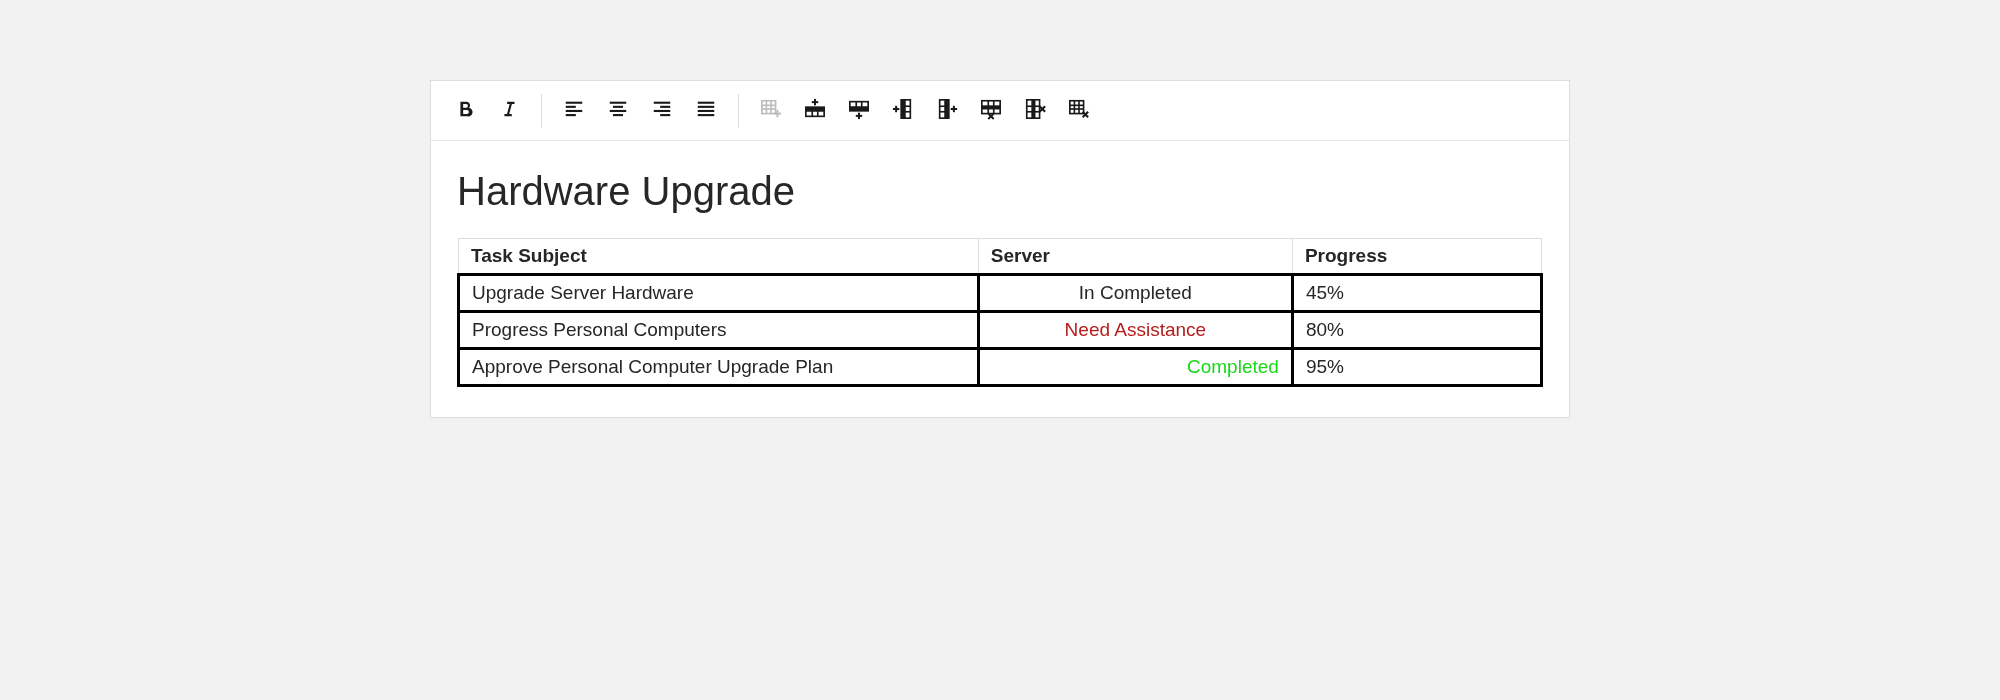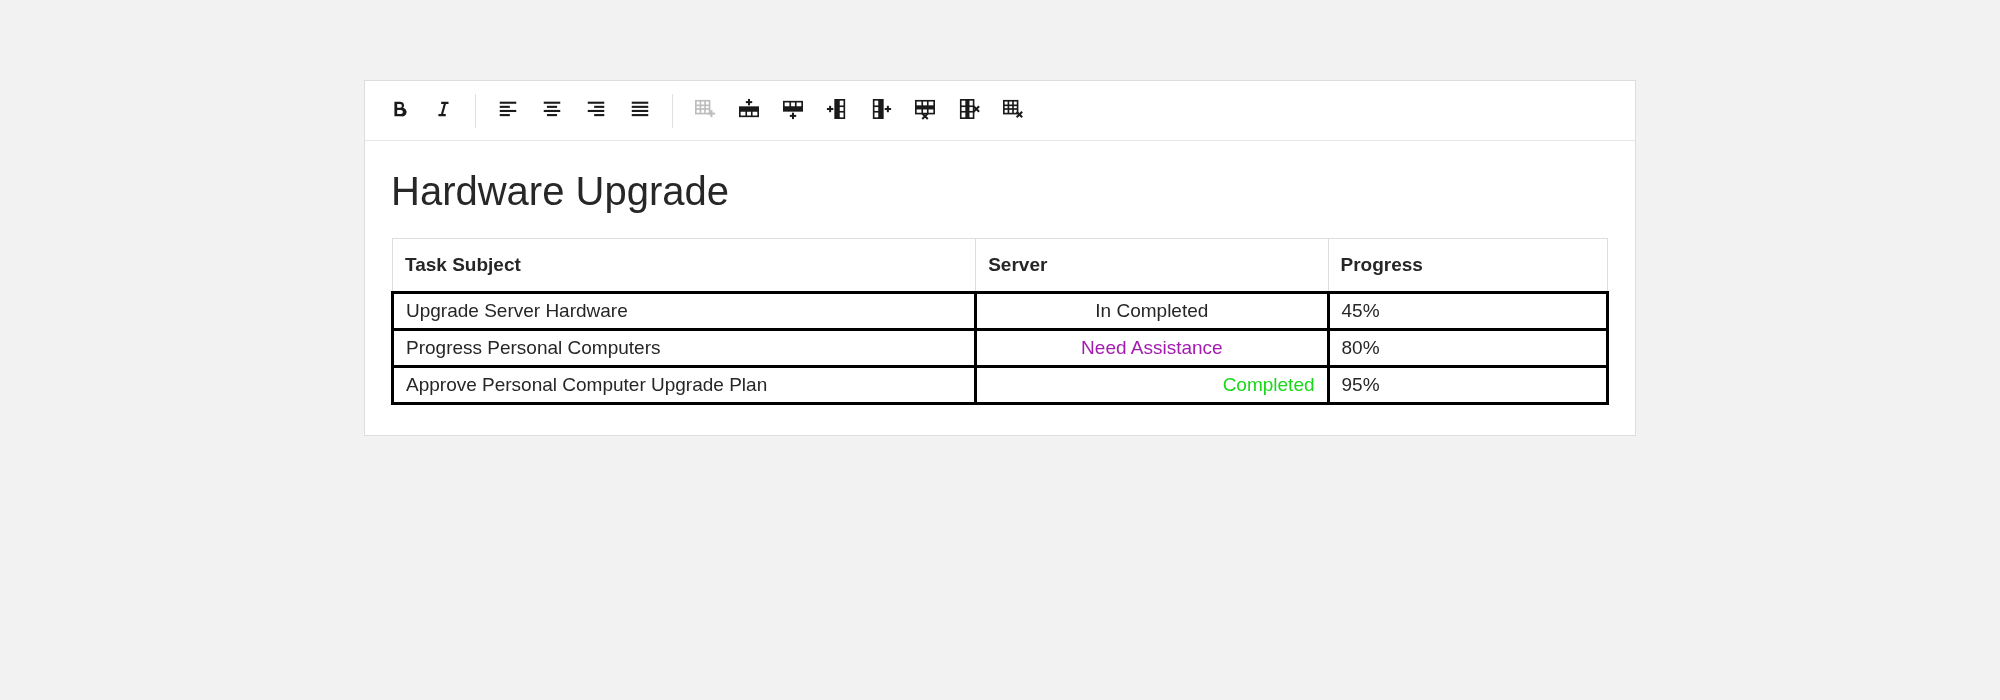--- a/index.html
+++ b/index.html
@@ -9,21 +9,21 @@
     background: #f2f2f2;
     font-family: "Segoe UI", Tahoma, Geneva, Verdana, sans-serif;
     width: 2000px;
     height: 700px;
     display: flex;
     align-items: flex-start;
     justify-content: center;
     padding-top: 80px;
   }
   .editor-container {
-    width: 1272px;
+    width: 1140px;
     background: #fff;
     border: 1px solid #ddd;
   }
   .toolbar {
     display: flex;
     align-items: center;
     padding: 8px 12px;
     border-bottom: 1px solid #e6e6e6;
     height: 60px;
   }
@@ -58,29 +58,29 @@
   table.data {
     border-collapse: collapse;
     width: 100%;
     font-size: 19px;
     color: #262626;
   }
   table.data th {
     text-align: left;
     font-weight: 700;
     border: 1px solid #ddd;
-    padding: 15px 12px;
+    padding: 6px 12px;
   }
   table.data td {
     border: 3px solid #000000;
     padding: 6px 12px;
   }
   .col-status-header, .col-status { text-align: center; }
   .col-progress-header, .col-progress { }
-  .status-red { color: #a21caf; margin-left: 32px; }
+  .status-red { color: #b91c1c; margin-left: 32px; }
   .status-green { color: #18d818; text-align: right; }
 </style>
 </head>
 <body>
 
 <div class="editor-container">
 
   <div class="toolbar">
 
     <div class="tb-btn">

